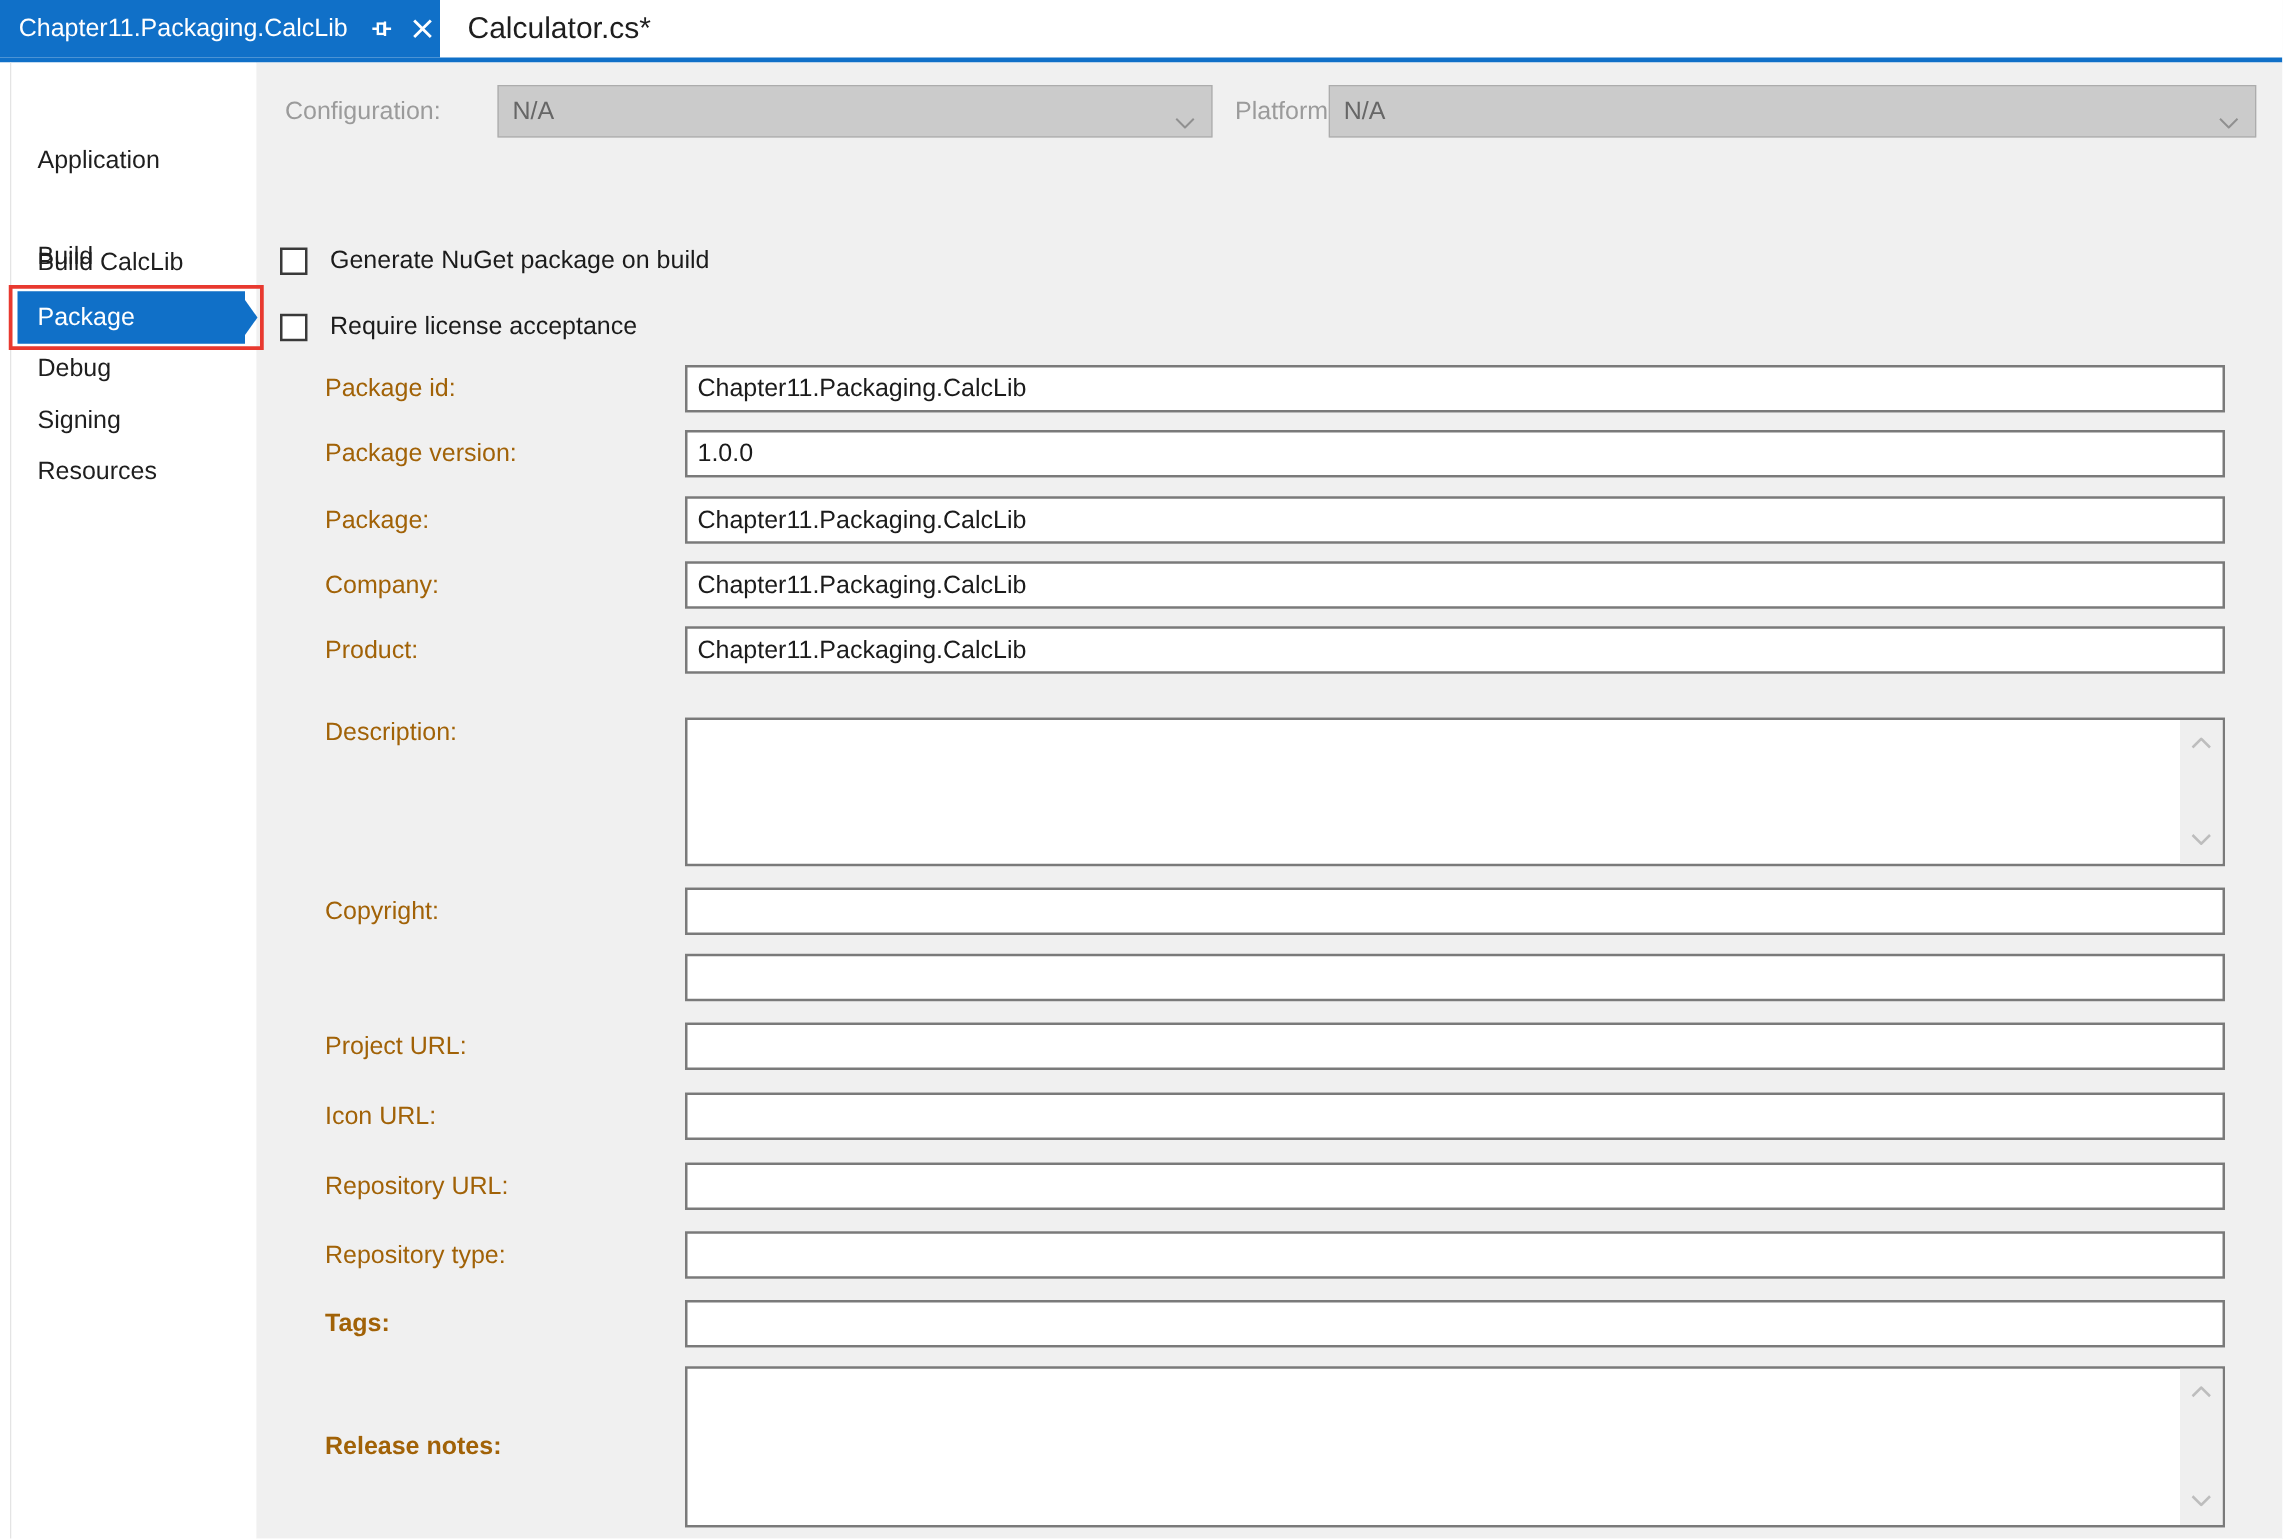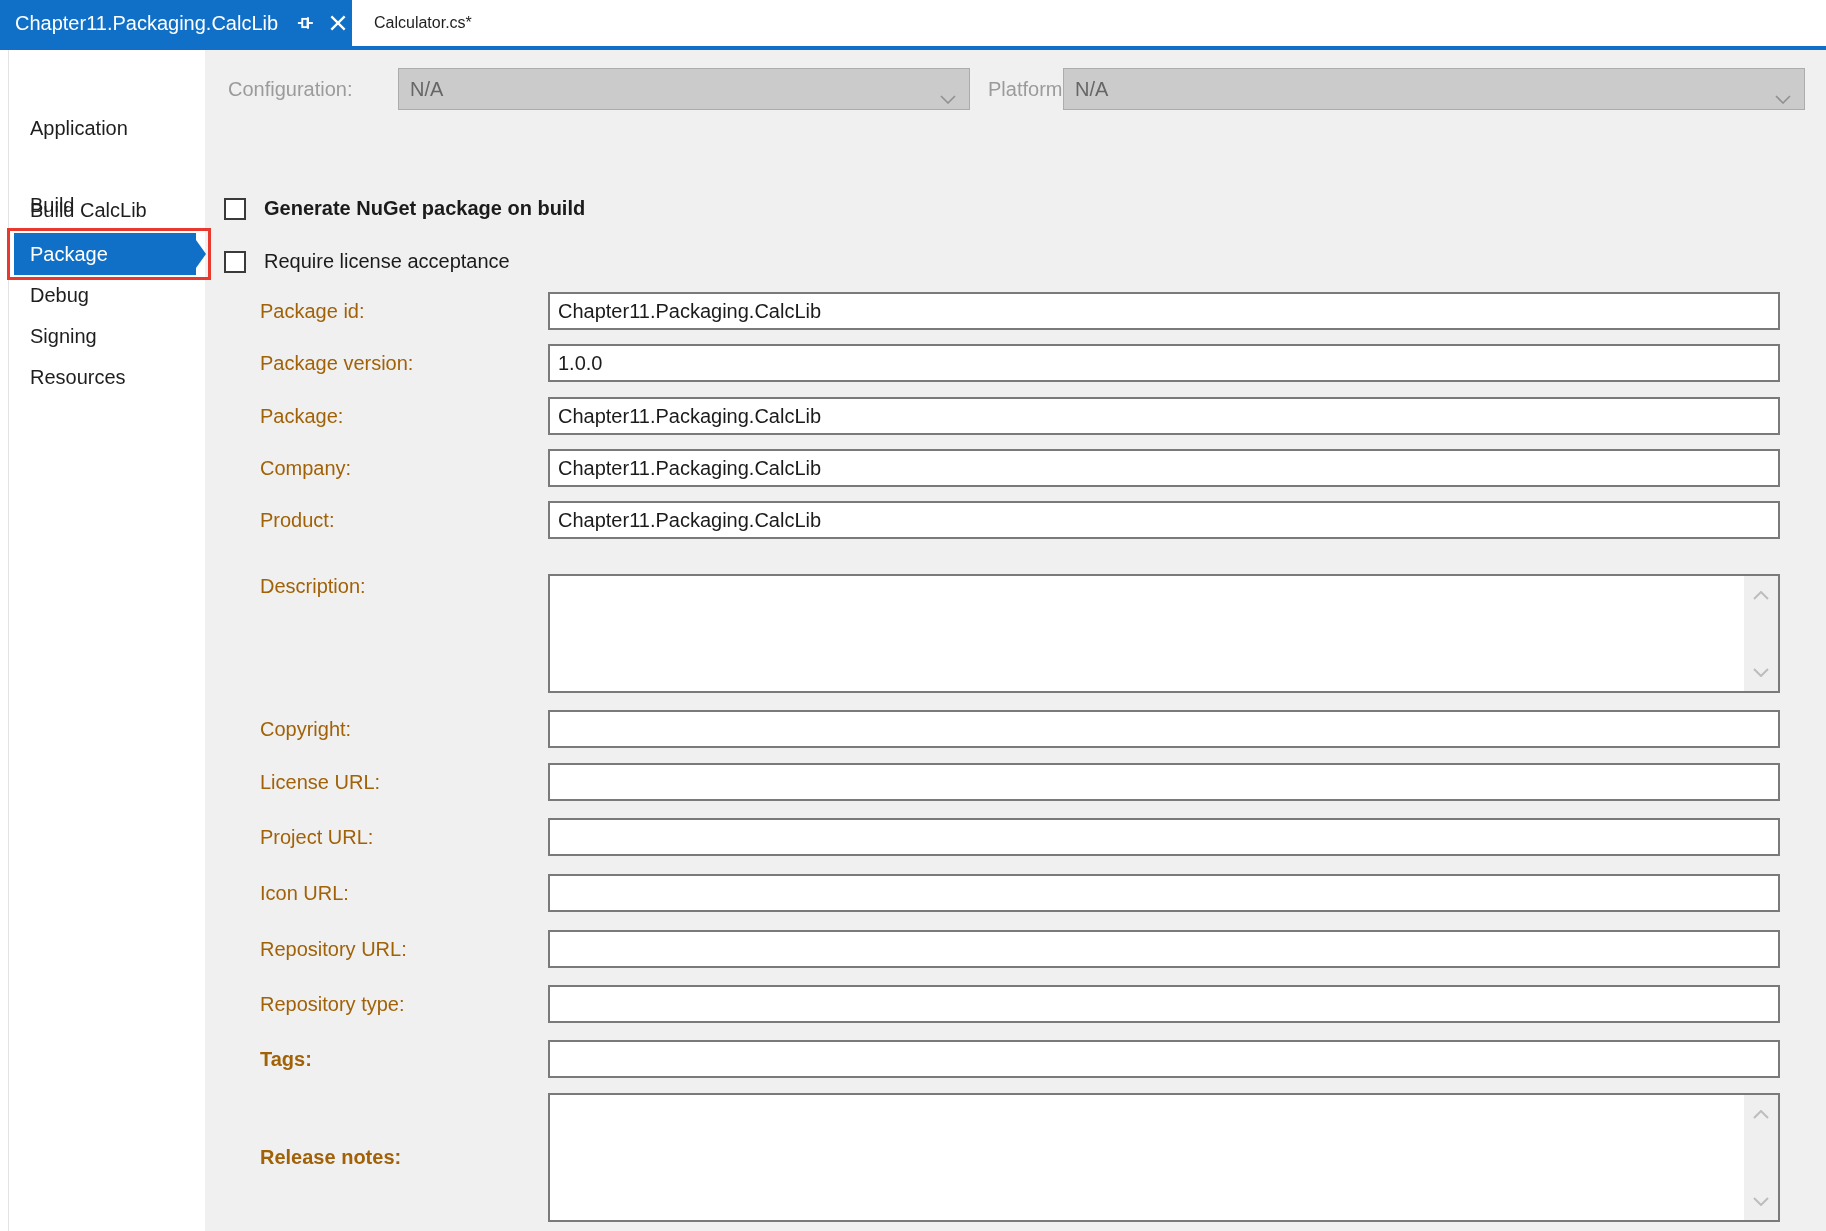--- a/index.html
+++ b/index.html
@@ -6,21 +6,21 @@
   *{box-sizing:border-box;font-family:"Liberation Sans",sans-serif;}
   #stage{position:relative;width:1826px;height:1231px;background:#ffffff;overflow:hidden;}
 
   
   .tabbar{position:absolute;left:0;top:0;width:1826px;height:46px;background:#ffffff;}
   .tab-active{position:absolute;left:0;top:0;height:46px;width:352px;background:var(--accent);
     display:flex;align-items:center;padding-left:15px;color:#ffffff;font-size:20px;}
   .tab-active .tab-label{white-space:nowrap;}
   .tab-icons{display:flex;align-items:center;gap:14px;margin-left:18px;}
   .tab-inactive{position:absolute;left:352px;top:0;height:46px;display:flex;align-items:center;
-    padding:0 22px;color:#1e1e1e;font-size:16px;background:#ffffff;}
+    padding:0 22px;color:#1e1e1e;font-size:24px;background:#ffffff;}
   .tab-underline{position:absolute;left:0;top:46px;width:1826px;height:4px;background:var(--accent);}
 
   
   .sidebar{position:absolute;left:0;top:50px;width:205px;height:1181px;background:#ffffff;}
   .sidebar-edge{position:absolute;left:8px;top:0;width:1px;height:1181px;background:#e4e4e4;}
   .side-item{position:absolute;left:0;width:205px;height:34px;display:flex;align-items:center;
     padding-left:30px;font-size:20px;color:#1e1e1e;cursor:default;}
   .side-sel{position:absolute;left:14px;top:183px;width:182px;height:42px;background:var(--accent);
     display:flex;align-items:center;padding-left:16px;font-size:20px;color:#ffffff;}
   .side-sel-arrow{position:absolute;left:196px;top:190px;width:0;height:0;
@@ -121,21 +121,21 @@
   <div class="cfg-label" style="left:988px;top:68px;">Platform:</div>
   <div class="dropdown" style="left:1063px;top:68px;width:742px;">
     <span>N/A</span>
     <span class="dd-chev">
       <svg width="16" height="9" viewBox="0 0 16 9" fill="none" stroke="#909090" stroke-width="1.6">
           <path d="M1 1 L8 8 L15 1"></path>
         </svg>
     </span>
   </div>
 
-  <div class="checkbox-row" style="left:224px;top:197px;font-weight:bold;">
+  <div class="checkbox-row" style="left:224px;top:197px;">
     <span class="checkbox"></span>
     <span class="cb-label">Generate NuGet package on build</span>
   </div>
   <div class="checkbox-row" style="left:224px;top:250px;">
     <span class="checkbox"></span>
     <span class="cb-label">Require license acceptance</span>
   </div>
 
   <div class="field-label" style="top:292px;height:38px;">Package id:</div>
   <input class="textbox" style="top: 292px;" value="Chapter11.Packaging.CalcLib">
@@ -164,21 +164,20 @@
         <svg width="16" height="9" viewBox="0 0 16 9" fill="none" stroke="#bdbdbd" stroke-width="2">
             <path d="M1 1 L8 8 L15 1"></path>
           </svg>
       </span>
     </div>
   </div>
 
   <div class="field-label" style="top:710px;height:38px;">Copyright:</div>
   <input class="textbox" style="top: 710px;" value="">
 
-  <div class="field-label" style="top:763px;height:38px;">License URL:</div>
   <input class="textbox" style="top: 763px;" value="">
 
   <div class="field-label" style="top:818px;height:38px;">Project URL:</div>
   <input class="textbox" style="top: 818px;" value="">
 
   <div class="field-label" style="top:874px;height:38px;">Icon URL:</div>
   <input class="textbox" style="top: 874px;" value="">
 
   <div class="field-label" style="top:930px;height:38px;">Repository URL:</div>
   <input class="textbox" style="top: 930px;" value="">

